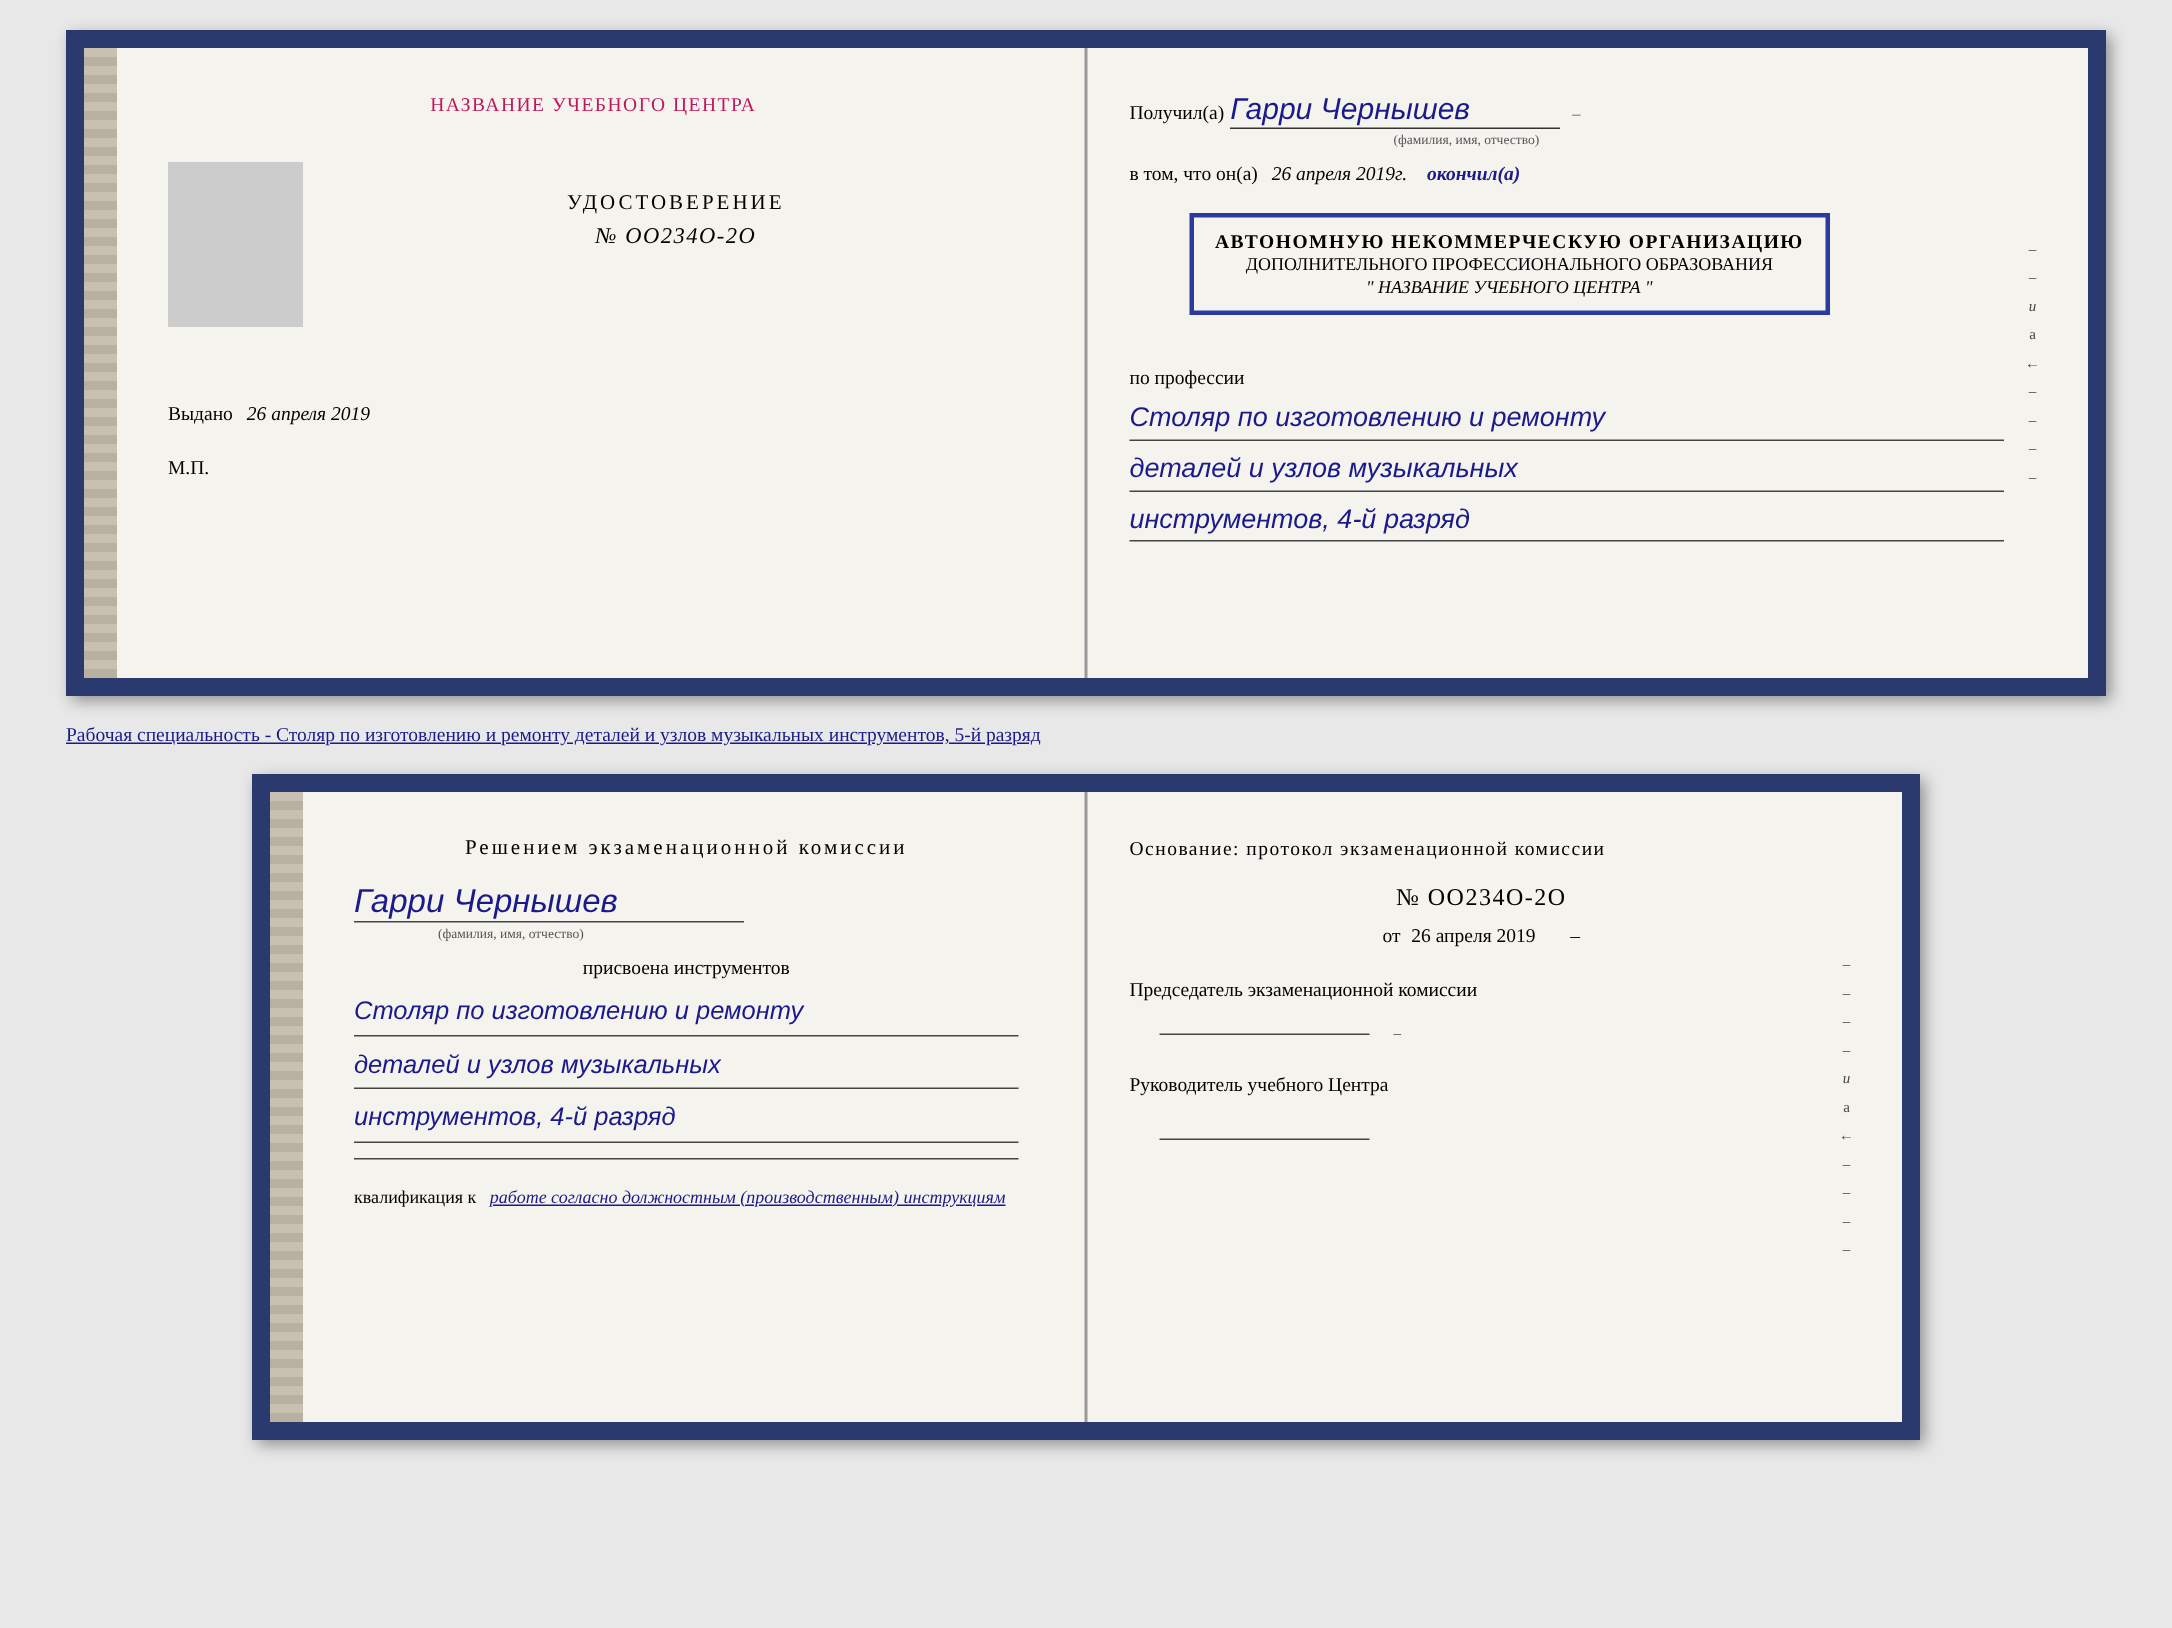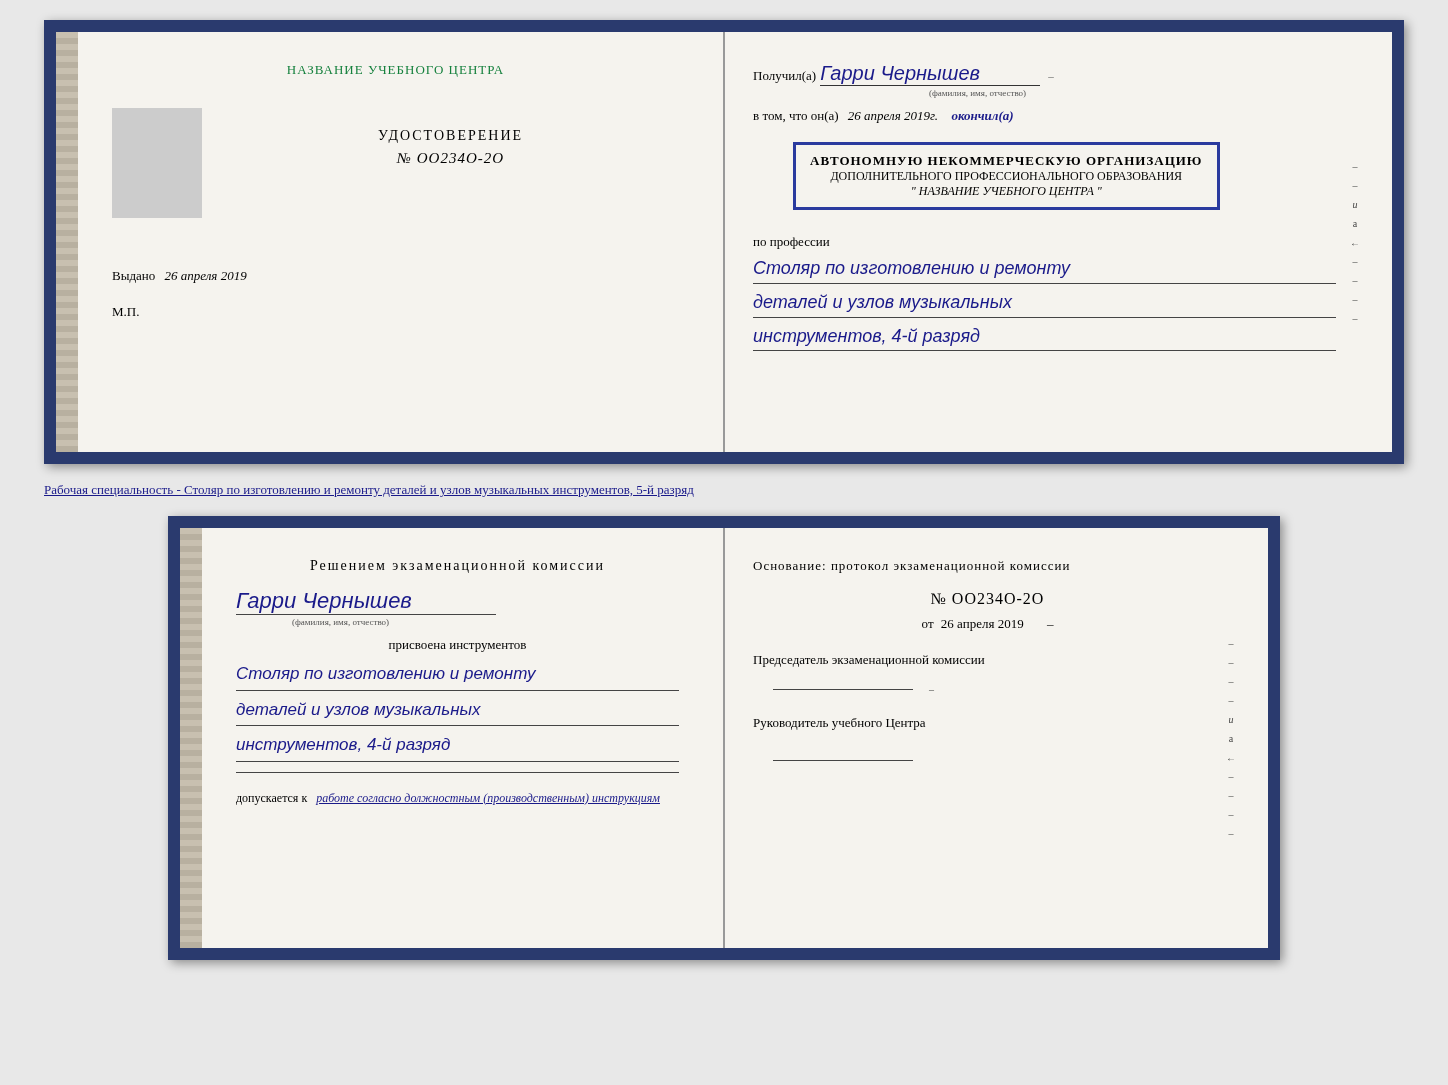--- a/index.html
+++ b/index.html
@@ -49,21 +49,21 @@
 
     .page-content {
       margin-left: 28px;
       margin-right: 16px;
     }
 
     .org-title {
       font-size: 13px;
       letter-spacing: 1px;
       text-transform: uppercase;
-      color: #15803d;
+      color: #be185d;
       text-align: center;
       margin-bottom: 8px;
     }
 
     .cert-photo-area {
       width: 90px;
       height: 110px;
       background: #ccc;
       float: left;
       margin-right: 20px;
@@ -336,21 +336,21 @@
       </div>
 
       <div style="margin-top: 10px;">
         <div class="stamp-box">
           <div class="stamp-line1">АВТОНОМНУЮ НЕКОММЕРЧЕСКУЮ ОРГАНИЗАЦИЮ</div>
           <div class="stamp-line2">ДОПОЛНИТЕЛЬНОГО ПРОФЕССИОНАЛЬНОГО ОБРАЗОВАНИЯ</div>
           <div class="stamp-line3">" НАЗВАНИЕ УЧЕБНОГО ЦЕНТРА "</div>
         </div>
       </div>
 
-      <div style="margin-top: 16px;">
+      <div style="margin-top: 26px;">
         <div class="profession-label">по профессии</div>
         <div class="profession-text">
           <span class="underline-text">Столяр по изготовлению и ремонту</span>
           <span class="underline-text">деталей и узлов музыкальных</span>
           <span class="underline-text">инструментов, 4-й разряд</span>
         </div>
       </div>
     </div>
 
     <div class="side-marks-col">
@@ -387,21 +387,21 @@
 
       <div class="qualification-text">
         <span class="underline-text">Столяр по изготовлению и ремонту</span>
         <span class="underline-text">деталей и узлов музыкальных</span>
         <span class="underline-text">инструментов, 4-й разряд</span>
       </div>
 
       <div style="margin-top: 10px; border-bottom: 1px solid #444; width: 100%;"></div>
 
       <div class="access-line">
-        <span>допускается к</span>
+        <span>квалификация к</span>
         <span class="access-italic" style="margin-left: 6px;">работе согласно должностным (производственным) инструкциям</span>
       </div>
     </div>
   </div>
 
   <div class="doc-page" style="display:flex;">
     <div style="flex:1;">
       <div class="basis-title">Основание:  протокол  экзаменационной  комиссии</div>
 
       <div class="protocol-number">№  OO234O-2O</div>

